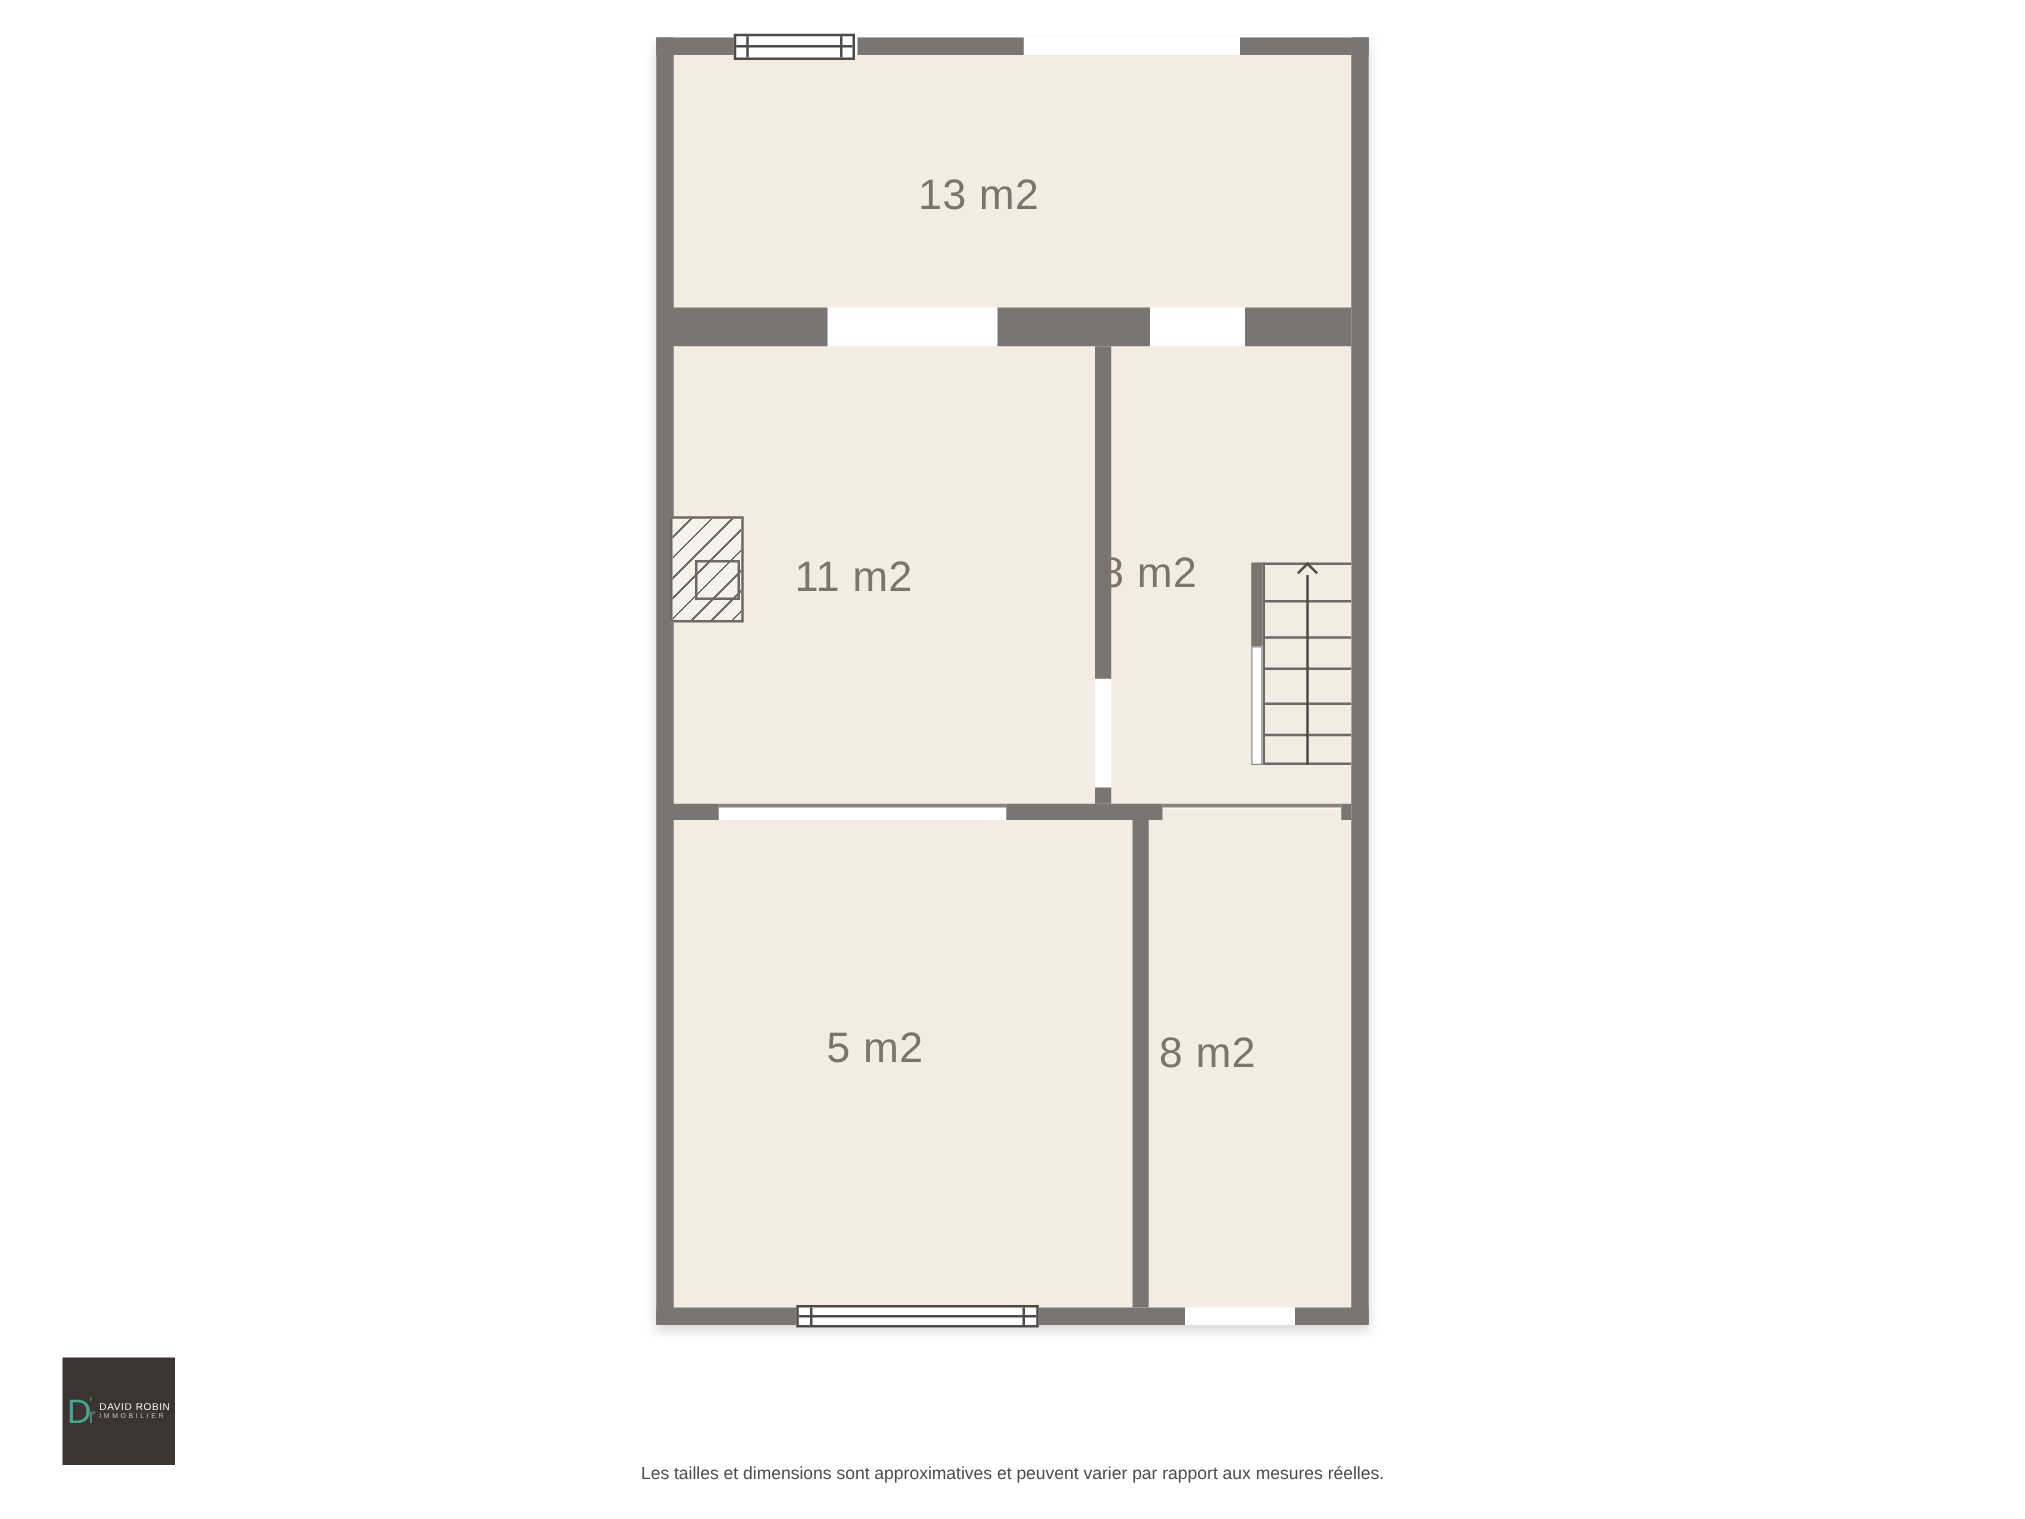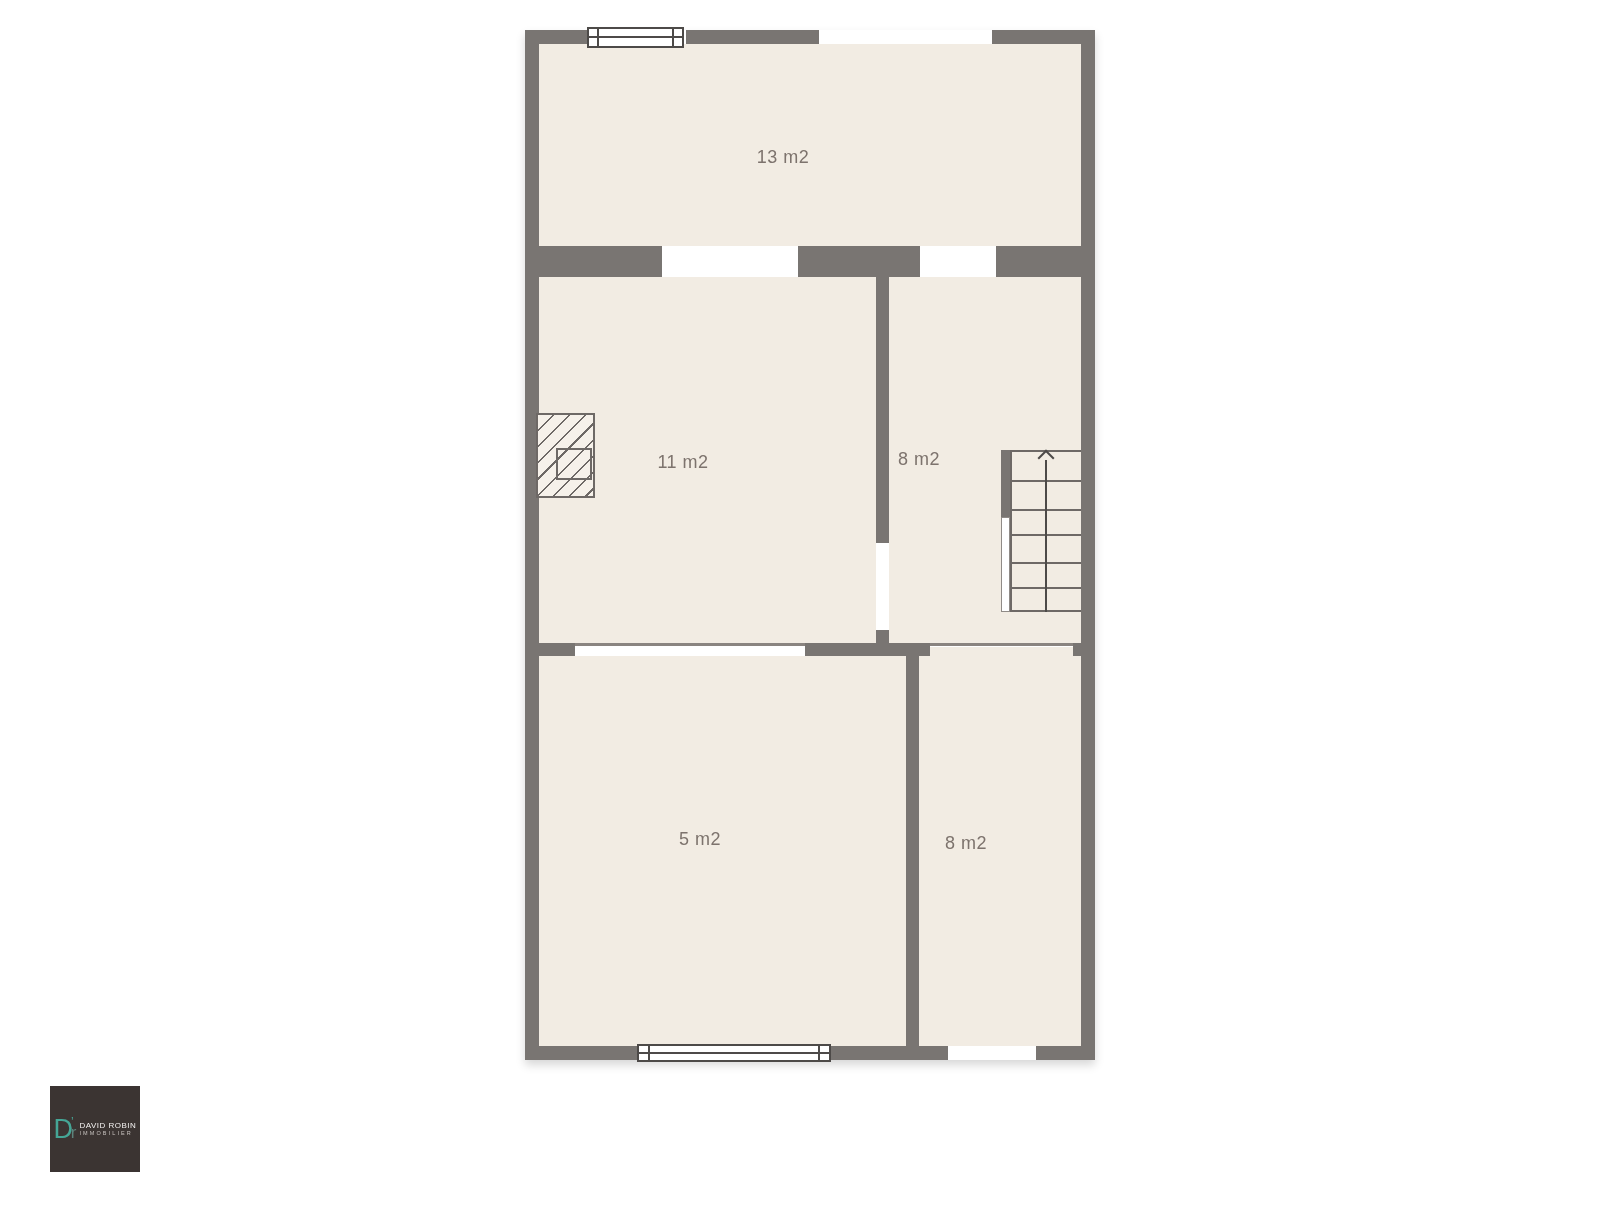--- a/index.html
+++ b/index.html
@@ -6,21 +6,21 @@
   .canvas{
     position:relative;width:1620px;height:1215px;background:#fff;overflow:hidden;
     font-family:"Liberation Sans", sans-serif;
   }
   .plan-shadow{position:absolute;box-shadow:0 5px 9px rgba(0,0,0,.16);}
   .room{position:absolute;background:var(--floor);}
   .wall{position:absolute;background:var(--wall);}
   .thinline{position:absolute;background:#8a8480;}
   .room-label{
     position:absolute;transform:translate(-50%,-50%);
-    color:var(--label);font-size:18px;letter-spacing:.5px;white-space:nowrap;
+    color:var(--label);font-size:34px;letter-spacing:.5px;white-space:nowrap;
   }
   .window{
     position:absolute;background:#fff;border:2px solid #4d4a48;box-sizing:border-box;
   }
   .wline-h{position:absolute;left:0;right:0;top:42%;height:2px;background:#4d4a48;}
   .wline-v{position:absolute;top:0;bottom:0;width:2px;background:#4d4a48;}
   .stairs{
     position:absolute;background:var(--floor);box-sizing:border-box;
     border-top:2px solid #6e6966;border-left:2px solid #6e6966;border-bottom:2px solid #6e6966;
   }
@@ -123,14 +123,15 @@
       <span class="logo-d">D</span>
       <span class="logo-apo">’</span>
       <span class="logo-r">r</span>
       <span class="logo-textcol">
         <span class="logo-name">DAVID ROBIN</span>
         <span class="logo-sub">IMMOBILIER</span>
       </span>
     </div>
   </div>
 
+  <div class="disclaimer" style="top:1170px">Les tailles et dimensions sont approximatives et peuvent varier par rapport aux mesures réelles.</div>
 
 </div>
 
 </body></html>

